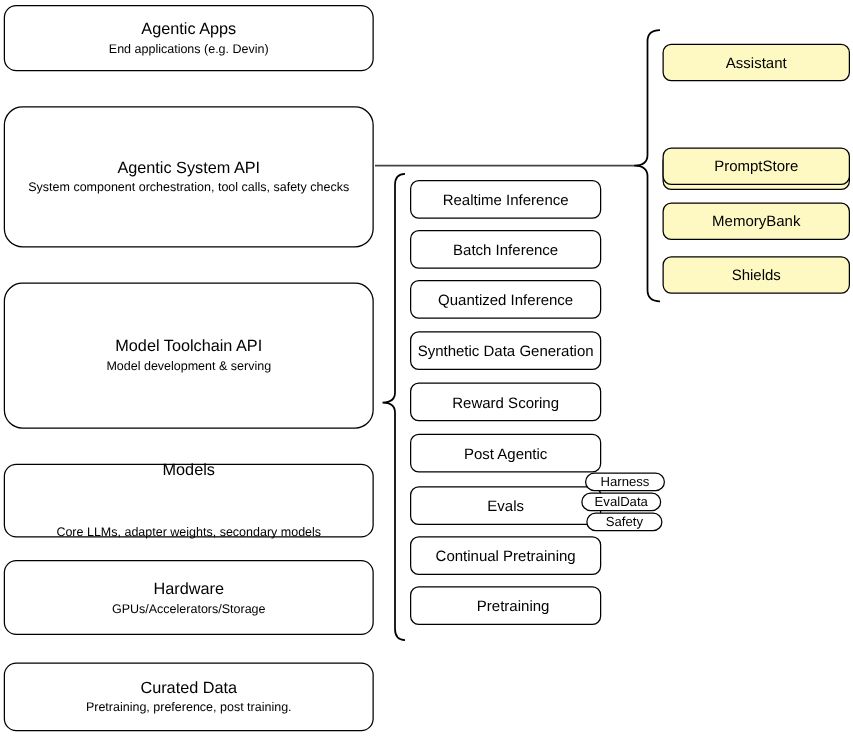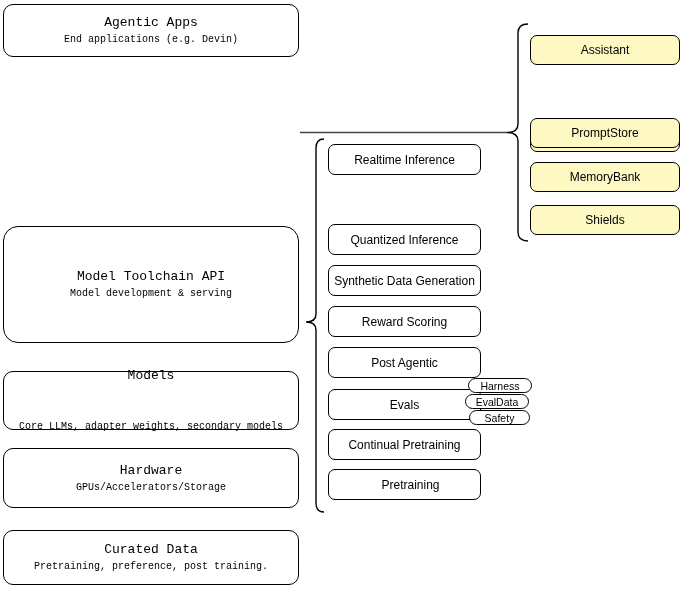--- a/index.html
+++ b/index.html
@@ -29,21 +29,20 @@
     background: #ffffff;
     border: 1.5px solid #000000;
     box-sizing: border-box;
     display: flex;
     flex-direction: column;
     align-items: center;
     justify-content: center;
     text-align: center;
     gap: 4px;
     padding: 0 10px;
-    font-family: Liberation Mono, monospace;
   }
   .lbox .ltitle {
     font-size: 13px;
     line-height: 15px;
     white-space: nowrap;
   }
   .lbox .lsub {
     font-size: 10px;
     line-height: 12px;
     white-space: nowrap;
@@ -105,20 +104,24 @@
     <path d="M 300 132.5 L 507 132.5" fill="none" stroke="#444444" stroke-width="1.4"></path>
     <path d="M 324 139 Q 316 139 316 148 L 316 314 Q 316 322 306 322 Q 316 322 316 330 L 316 503 Q 316 512 324 512" fill="none" stroke="#000000" stroke-width="1.4"></path>
     <path d="M 528 24 Q 518 24 518 33 L 518 124 Q 518 132.5 507 132.5 Q 518 132.5 518 141 L 518 232 Q 518 241 528 241" fill="none" stroke="#000000" stroke-width="1.4"></path>
   </svg>
 
   <div class="lbox r10" style="top:4px;height:53px;">
     <div class="ltitle">Agentic Apps</div>
     <div class="lsub">End applications (e.g. Devin)</div>
   </div>
 
+  <div class="lbox r14" style="top:85px;height:113px;">
+    <div class="ltitle">Agentic System API</div>
+    <div class="lsub">System component orchestration, tool calls, safety checks</div>
+  </div>
 
   <div class="lbox r14" style="top:226px;height:117px;">
     <div class="ltitle">Model Toolchain API</div>
     <div class="lsub">Model development &amp; serving</div>
   </div>
 
   <div class="lbox r10" style="top:371px;height:59px;gap:38px;">
     <div class="ltitle">Models</div>
     <div class="lsub">Core LLMs, adapter weights, secondary models</div>
   </div>
@@ -128,20 +131,23 @@
     <div class="lsub">GPUs/Accelerators/Storage</div>
   </div>
 
   <div class="lbox r10" style="top:530px;height:55px;">
     <div class="ltitle">Curated Data</div>
     <div class="lsub">Pretraining, preference, post training.</div>
   </div>
 
   <div class="mbox" style="top:144px;">
     <span>Realtime Inference</span>
+  </div>
+  <div class="mbox" style="top:184px;">
+    <span>Batch Inference</span>
   </div>
   <div class="mbox" style="top:224px;">
     <span>Quantized Inference</span>
   </div>
   <div class="mbox" style="top:265px;">
     <span>Synthetic Data Generation</span>
   </div>
   <div class="mbox" style="top:306px;">
     <span>Reward Scoring</span>
   </div>

